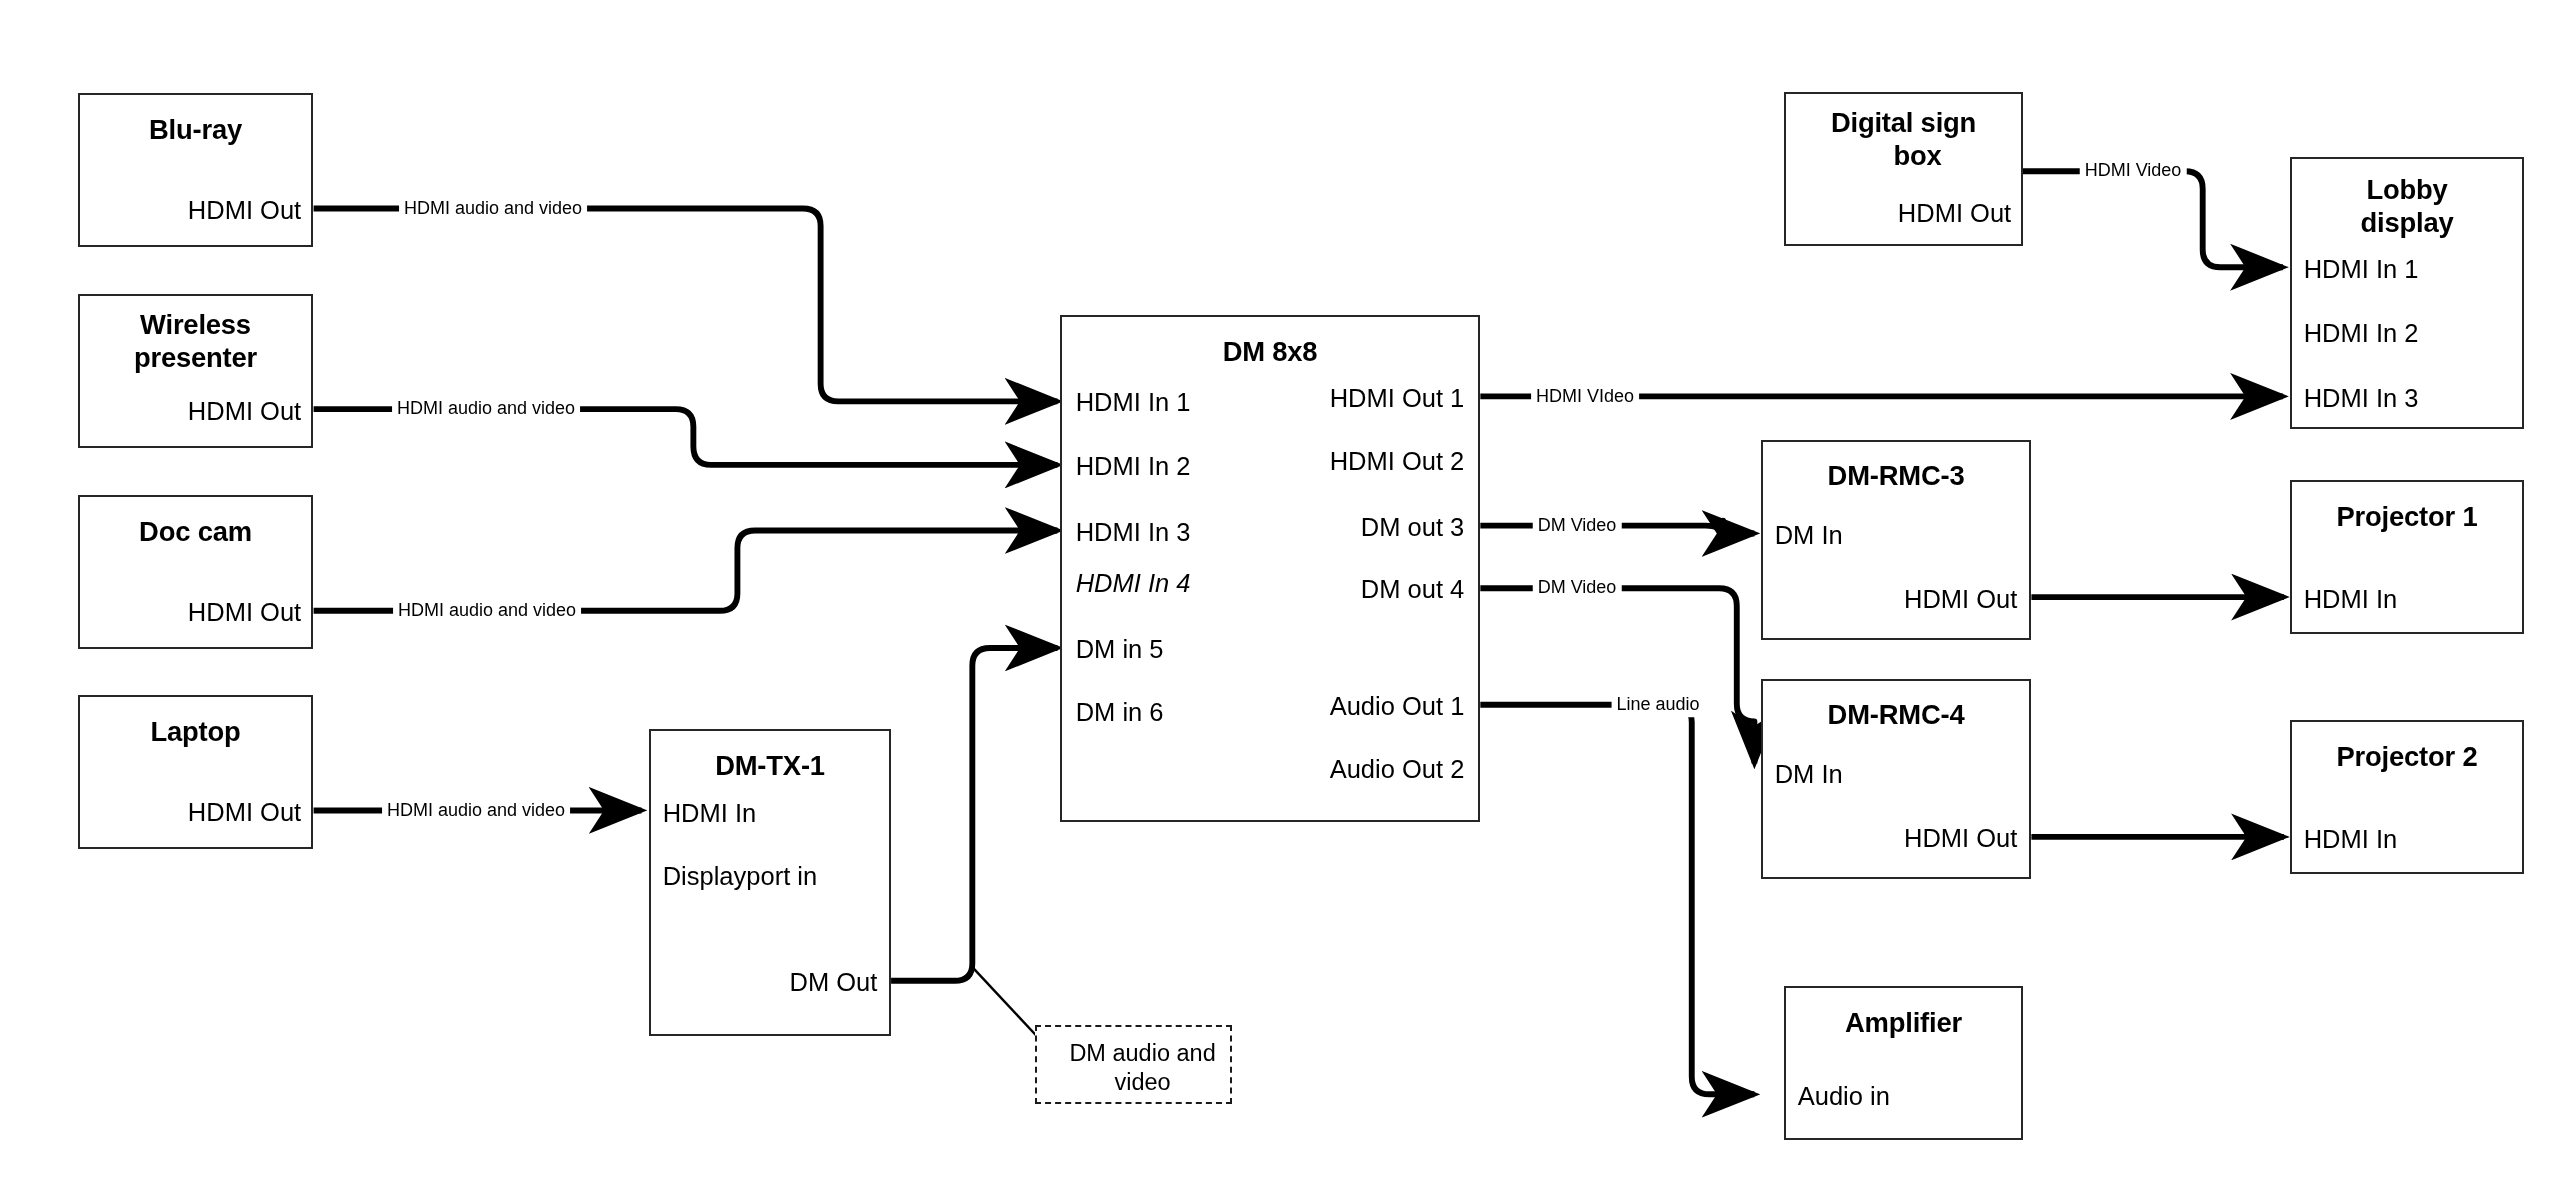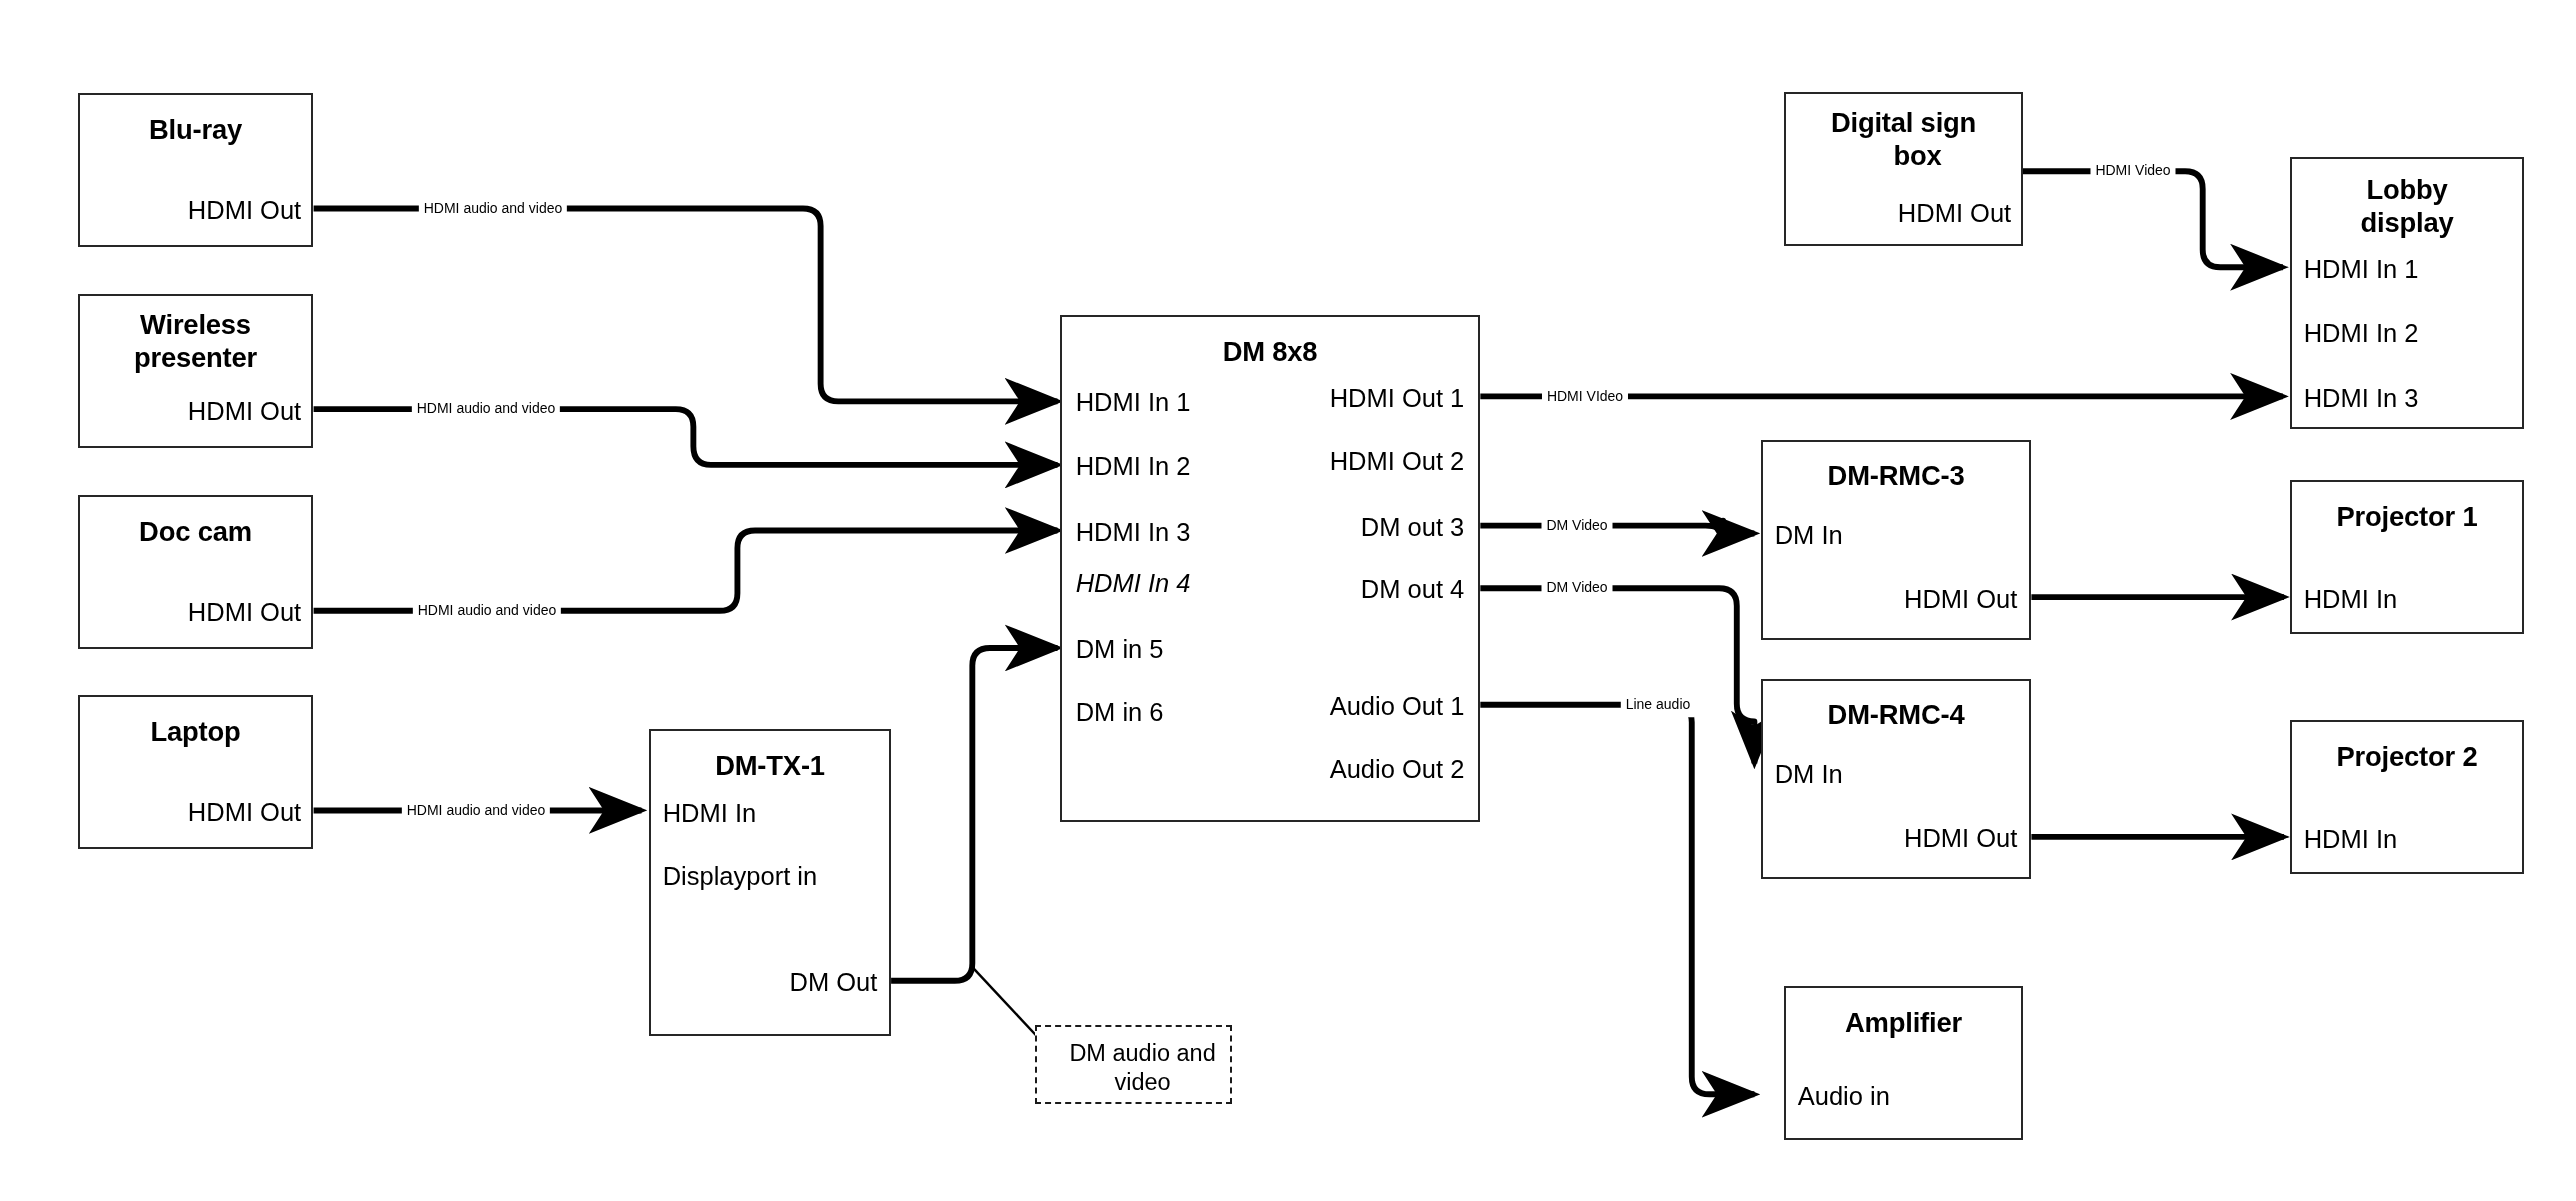--- a/index.html
+++ b/index.html
@@ -50,21 +50,21 @@
   .port {
     position: absolute;
     font-size: 25.5px;
     line-height: 29px;
     white-space: nowrap;
   }
   .port.left  { text-align: left; }
   .port.right { text-align: right; }
   .wire-label {
     position: absolute;
-    font-size: 14px;
+    font-size: 18px;
     line-height: 23.5px;
     white-space: nowrap;
     background: #ffffff;
     padding: 0 4.9px;
     transform: translate(-50%, -50%);
   }
   .note-text {
     position: absolute;
     left: 24px;
     right: 5.9px;

